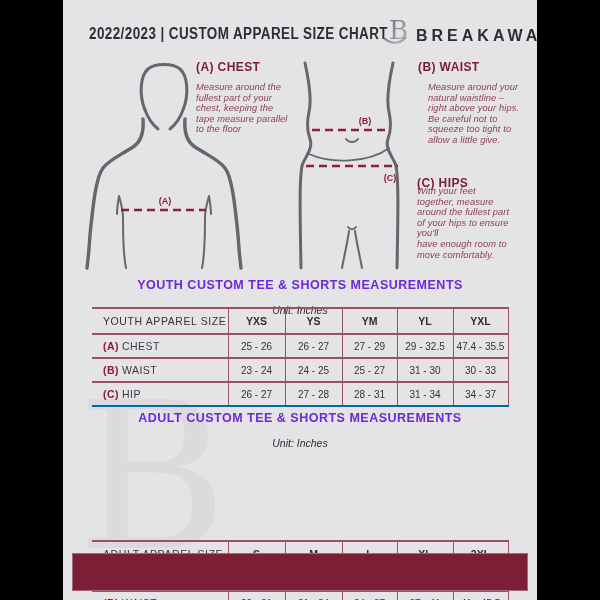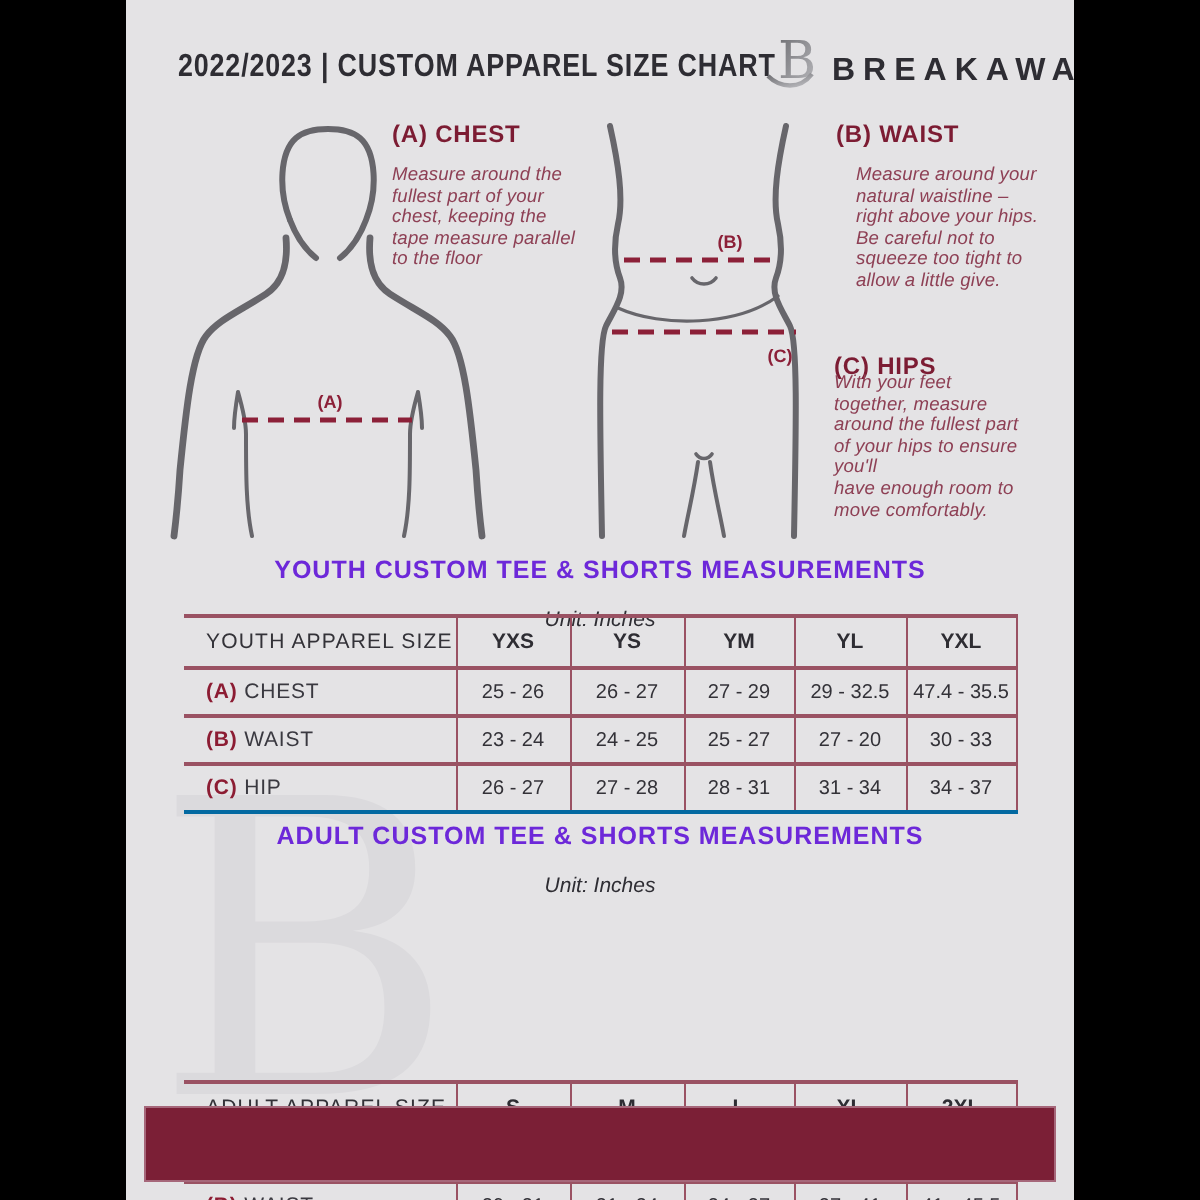--- a/index.html
+++ b/index.html
@@ -192,21 +192,21 @@
       <td class="vline">26 - 27</td>
       <td class="vline">27 - 29</td>
       <td class="vline">29 - 32.5</td>
       <td class="vline lastcol">47.4 - 35.5</td>
     </tr>
     <tr>
       <td class="rowhead"><span class="key">(B)</span> <span>WAIST</span></td>
       <td class="vline">23 - 24</td>
       <td class="vline">24 - 25</td>
       <td class="vline">25 - 27</td>
-      <td class="vline">27 - 20</td>
+      <td class="vline">31 - 30</td>
       <td class="vline lastcol">30 - 33</td>
     </tr>
     <tr>
       <td class="rowhead"><span class="key">(C)</span> <span>HIP</span></td>
       <td class="vline">26 - 27</td>
       <td class="vline">27 - 28</td>
       <td class="vline">28 - 31</td>
       <td class="vline">31 - 34</td>
       <td class="vline lastcol">34 - 37</td>
     </tr>

